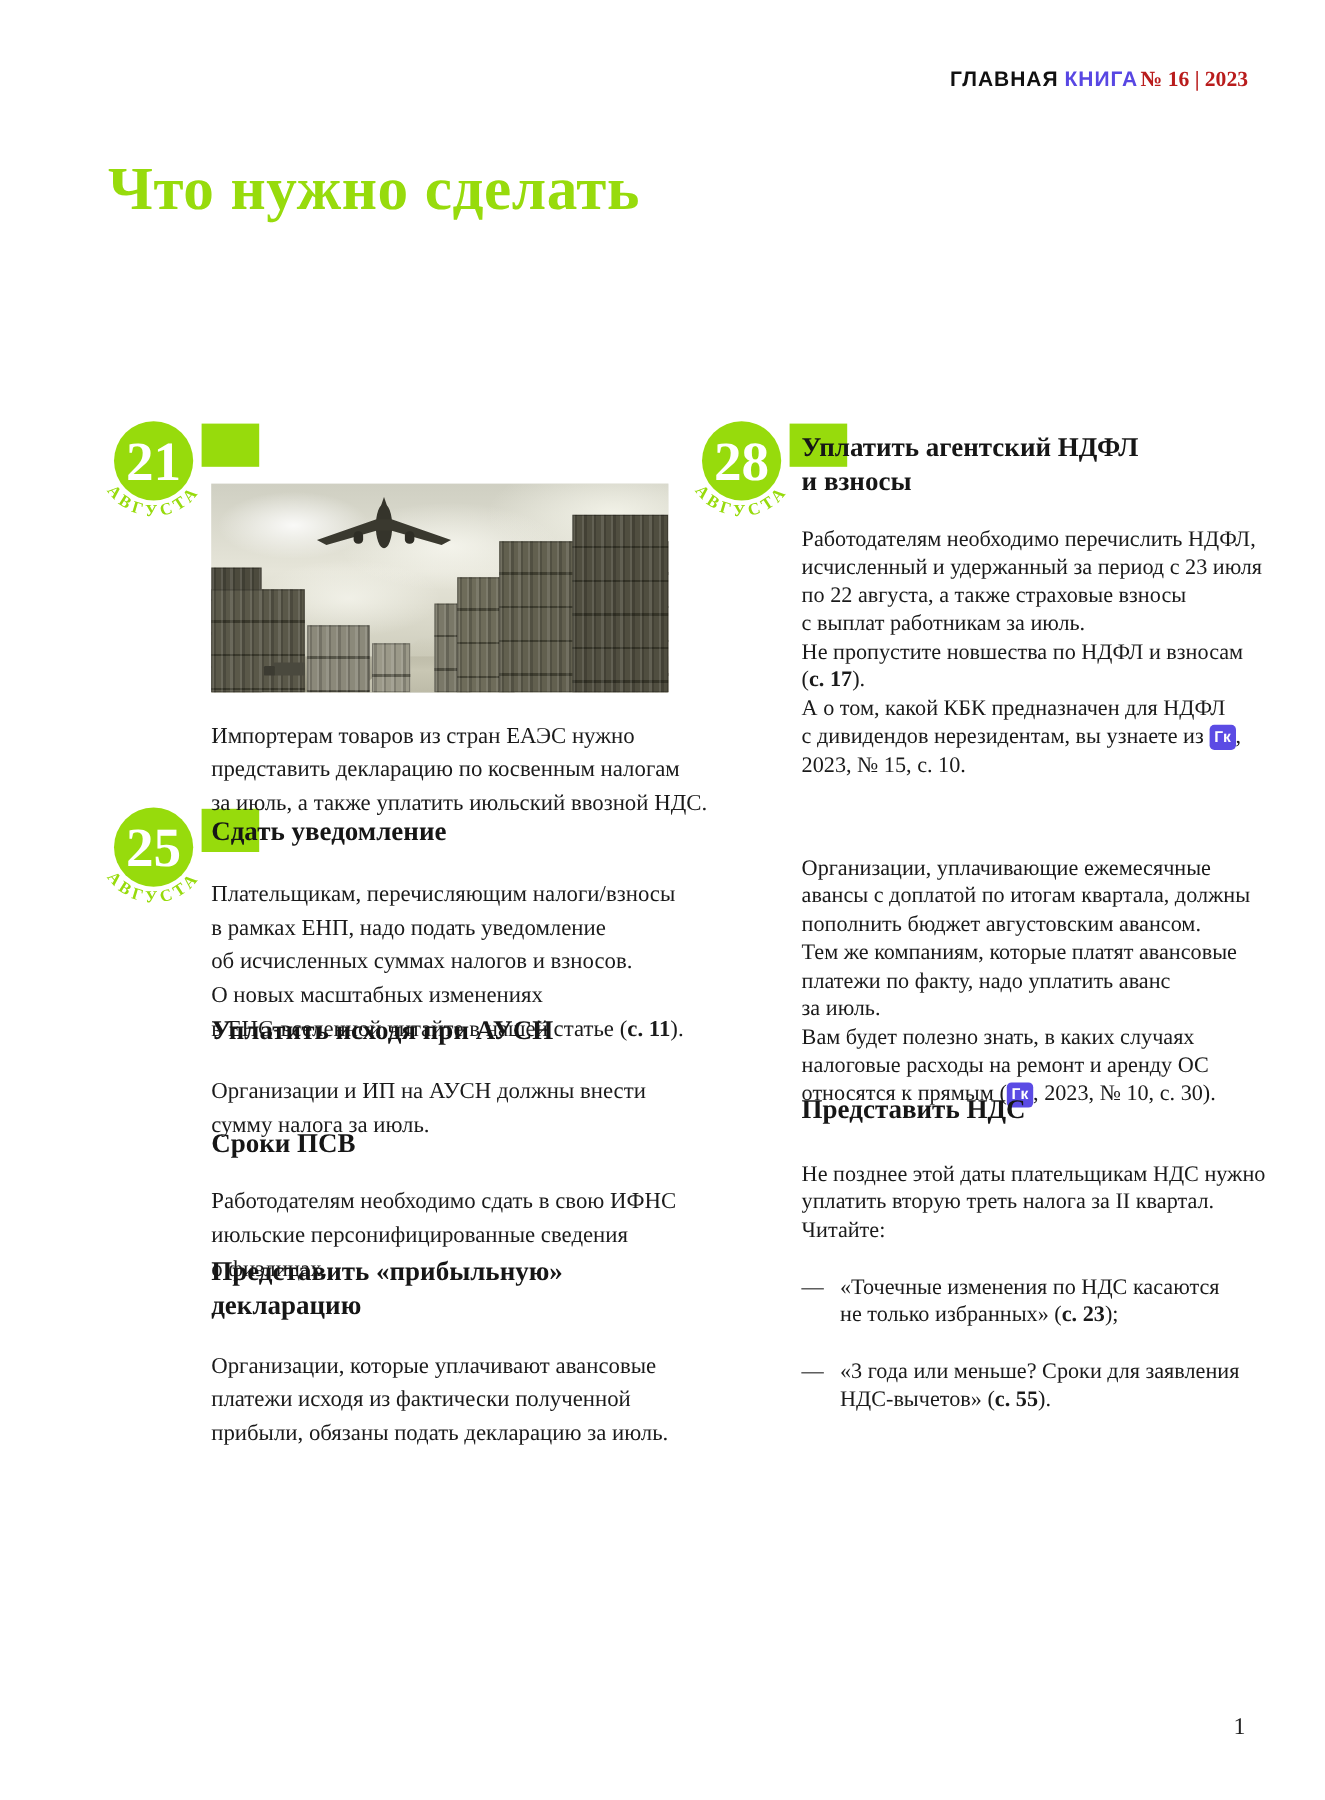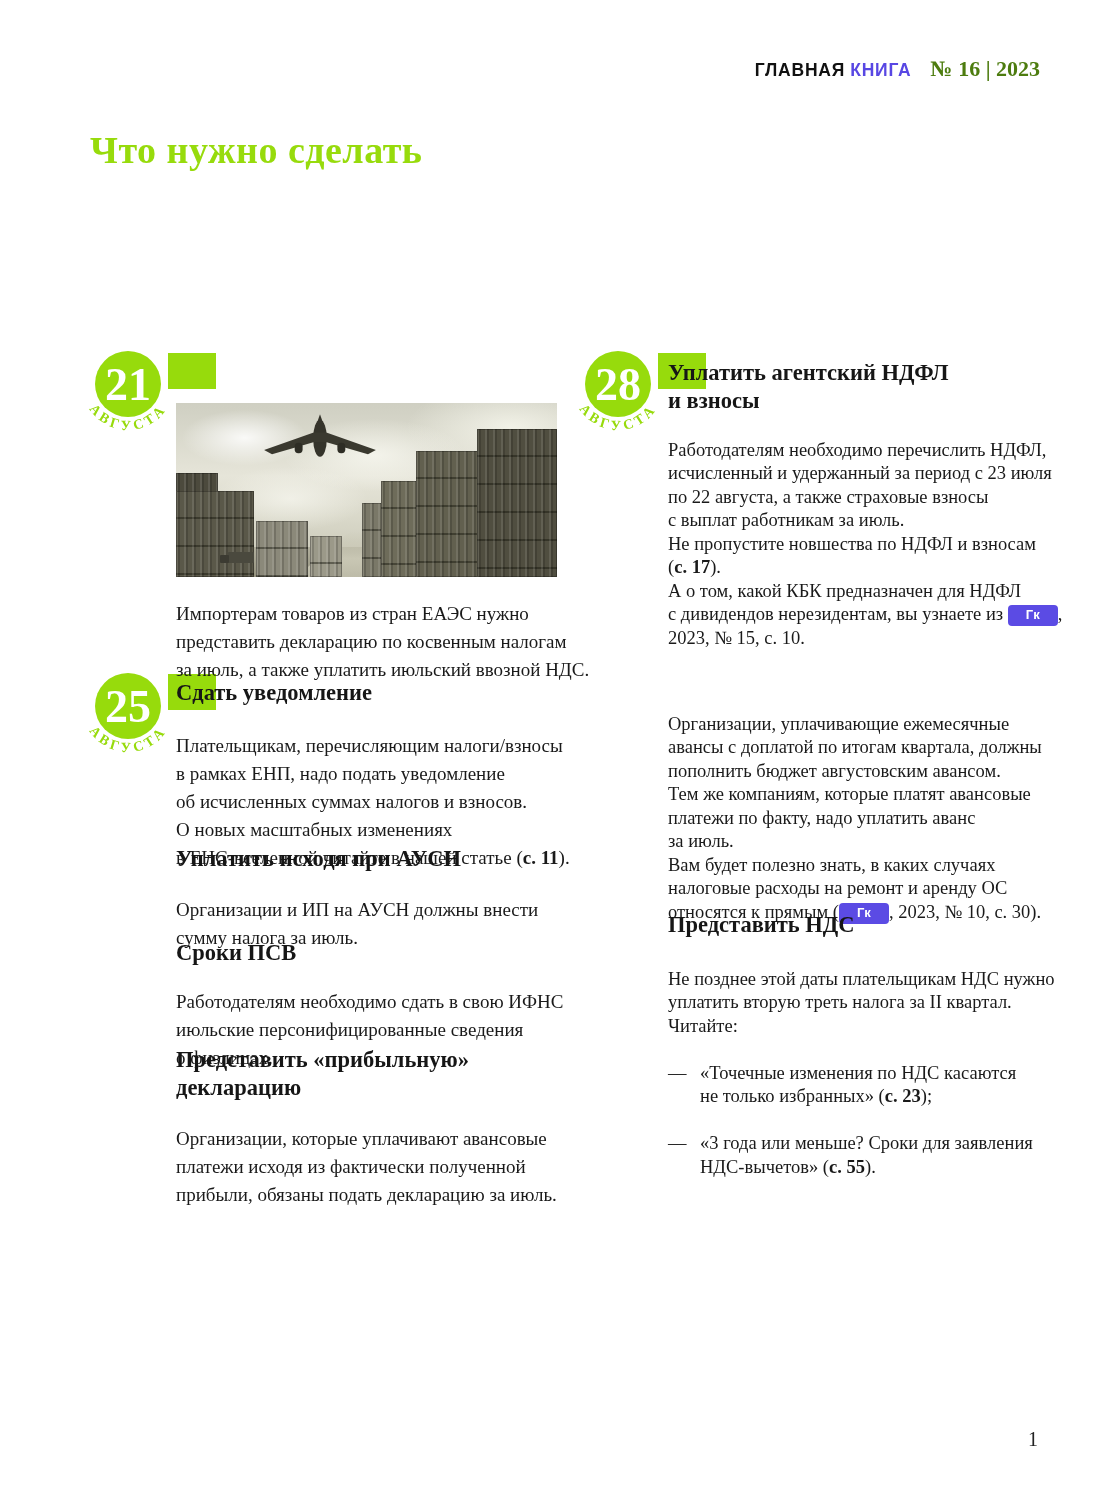--- a/index.html
+++ b/index.html
@@ -8,41 +8,41 @@
     --icon-bg:#5B4BE4;
     --ink:#1a1a1a;
   }
   html,body{margin:0;padding:0;background:#fff;}
   .page{position:relative;width:1104px;height:1500px;background:#fff;overflow:hidden;
         font-family:"Liberation Serif",serif;color:var(--ink);}
   
   .mag-header{position:absolute;top:56px;right:64px;font-size:17.5px;font-weight:bold;white-space:nowrap;}
   .brand-black{font-family:"Liberation Sans",sans-serif;letter-spacing:.8px;color:#111;}
   .brand-purple{font-family:"Liberation Sans",sans-serif;letter-spacing:.8px;color:var(--purple);margin-left:5px;}
-  .issue{font-family:"Liberation Serif",serif;margin-left:19px;font-size:22px;color:#4d7c0f;}
+  .issue{font-family:"Liberation Serif",serif;margin-left:2px;font-size:18px;color:#b91c1c;}
   
-  .page-title{position:absolute;left:90px;top:130px;margin:0;font-size:38px;line-height:1.1;
+  .page-title{position:absolute;left:90px;top:130px;margin:0;font-size:51px;line-height:1.1;
               font-weight:bold;color:var(--green);letter-spacing:.5px;}
   
   .badge{position:absolute;width:120px;height:120px;overflow:visible;}
   .badge-circle{fill:var(--green);}
   .badge-day{font-family:"Liberation Serif",serif;font-weight:bold;font-size:46px;fill:#fff;text-anchor:middle;}
   .badge-month{font-family:"Liberation Serif",serif;font-weight:bold;font-size:14px;fill:var(--green);
                letter-spacing:3.5px;text-anchor:middle;stroke:#fff;stroke-width:3px;paint-order:stroke;}
   
   .tab{position:absolute;width:48px;height:36px;background:var(--green);}
   
   .h2{position:absolute;margin:0;font-size:22.5px;line-height:28px;font-weight:bold;color:#161616;
       white-space:pre-line;z-index:2;}
   .body{position:absolute;white-space:pre-line;z-index:2;}
   .col-l{font-size:19px;line-height:28px;width:480px;font-family:Liberation Serif, serif;}
   .col-r{font-size:18.5px;line-height:23.5px;width:440px;}
   .b{font-weight:bold;}
   .gk{display:inline-block;background:var(--icon-bg);color:#fff;font-family:"Liberation Sans",sans-serif;
-      font-weight:bold;font-size:13px;line-height:16px;padding:2px 18px 3px;border-radius:4px;vertical-align:1px;}
+      font-weight:bold;font-size:13px;line-height:16px;padding:2px 4px 3px;border-radius:4px;vertical-align:1px;}
   .dash-item{display:flex;}
   .dash{width:32px;flex:0 0 32px;}
   .dash-body{flex:1;white-space:pre-line;}
   
   .photo{position:absolute;left:176px;top:403px;width:381px;height:174px;overflow:hidden;
          background:linear-gradient(180deg,#cfcfc2 0%,#e6e5d9 42%,#d8d7c8 68%,#c3c2b1 100%);}
   .photo::before{content:"";position:absolute;inset:0;
      background:
        radial-gradient(90px 40px at 18% 20%,rgba(255,255,255,.85),transparent 70%),
        radial-gradient(130px 52px at 52% 30%,rgba(250,250,243,.75),transparent 70%),

